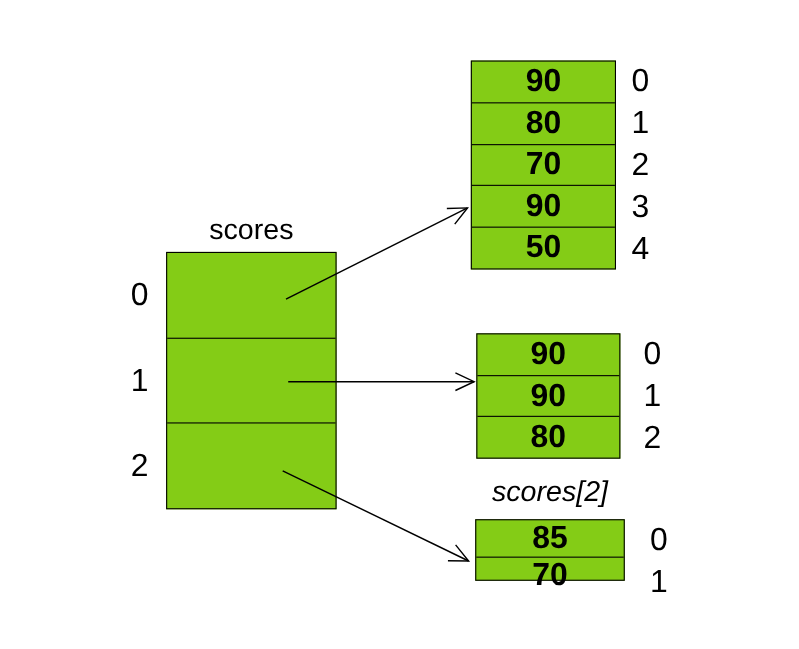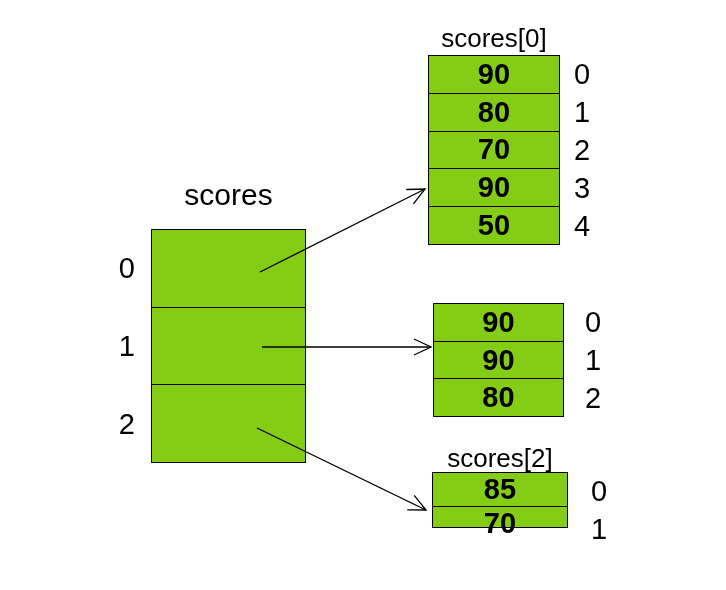--- a/index.html
+++ b/index.html
@@ -18,21 +18,22 @@
   }
   .abs { position: absolute; }
 
   .array-title {
     text-align: center;
     font-size: 26px;
     line-height: 1.1;
     white-space: nowrap;
   }
   .main-title {
-    font-size: 30px;
+    font-size: 26px;
+    margin-top: 16px;
   }
 
   .array-box {
     border: 1.5px solid #000000;
     box-sizing: border-box;
     display: flex;
     flex-direction: column;
     background: #84cc16;
     font-weight: bold;
   }
@@ -84,21 +85,20 @@
     <div class="index-cell">1</div>
     <div class="index-cell">2</div>
   </div>
 
   <div class="abs array-box" style="left:151px; top:229px; width:155px; height:234px;">
     <div class="array-cell"></div>
     <div class="array-cell"></div>
     <div class="array-cell"></div>
   </div>
 
-  <div class="abs array-title" style="left:428px; top:24px; width:132px;">scores[0]</div>
 
   <div class="abs array-box" style="left:428px; top:55px; width:132px; height:190px;">
     <div class="array-cell">90</div>
     <div class="array-cell">80</div>
     <div class="array-cell">70</div>
     <div class="array-cell">90</div>
     <div class="array-cell">50</div>
   </div>
 
   <div class="abs index-col right-of-box" style="left:574px; top:55px; width:40px; height:190px;">
@@ -115,21 +115,21 @@
     <div class="array-cell">90</div>
     <div class="array-cell">80</div>
   </div>
 
   <div class="abs index-col right-of-box" style="left:585px; top:303px; width:40px; height:114px;">
     <div class="index-cell">0</div>
     <div class="index-cell">1</div>
     <div class="index-cell">2</div>
   </div>
 
-  <div class="abs array-title" style="left:432px; top:444px; width:136px;">scores[2]</div>
+  <div class="abs array-title" style="left:432px; top:432px; width:136px;font-style:italic;">scores[2]</div>
 
   <div class="abs array-box" style="left:432px; top:472px; width:136px; height:56px;">
     <div class="array-cell">85</div>
     <div class="array-cell">70</div>
   </div>
 
   <div class="abs index-col right-of-box" style="left:591px; top:472px; width:40px; height:77px;">
     <div class="index-cell">0</div>
     <div class="index-cell">1</div>
   </div>

